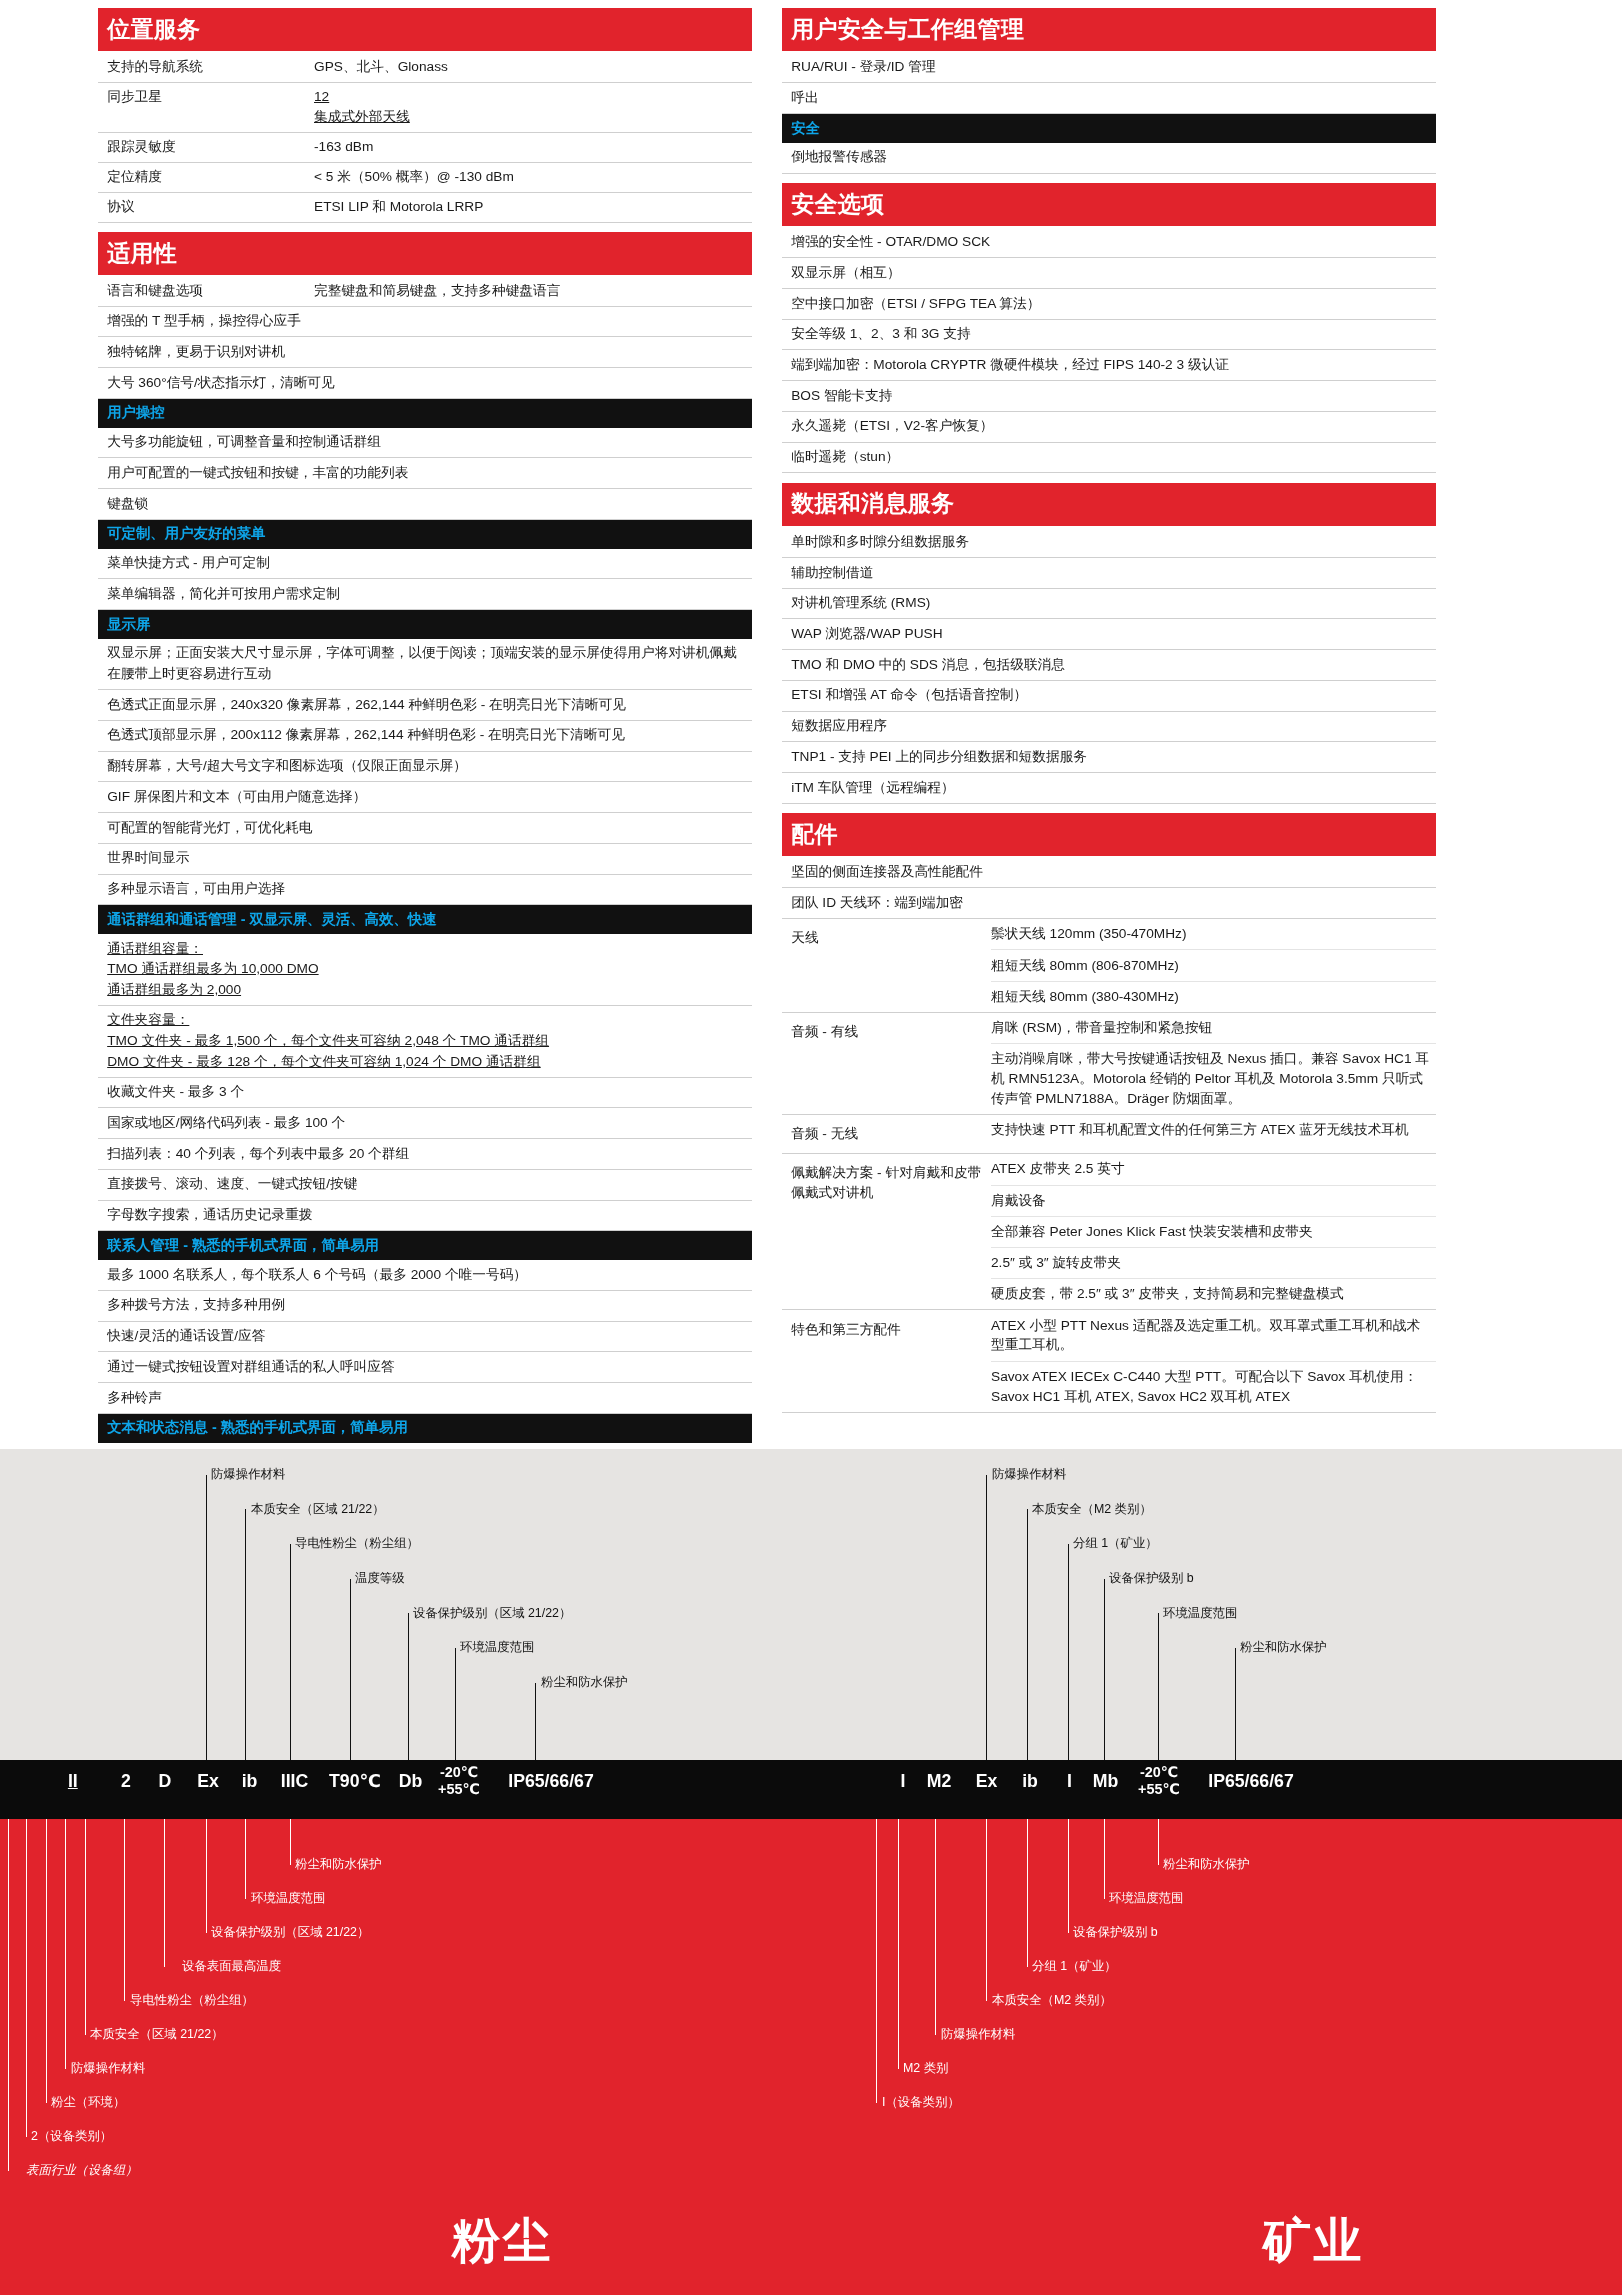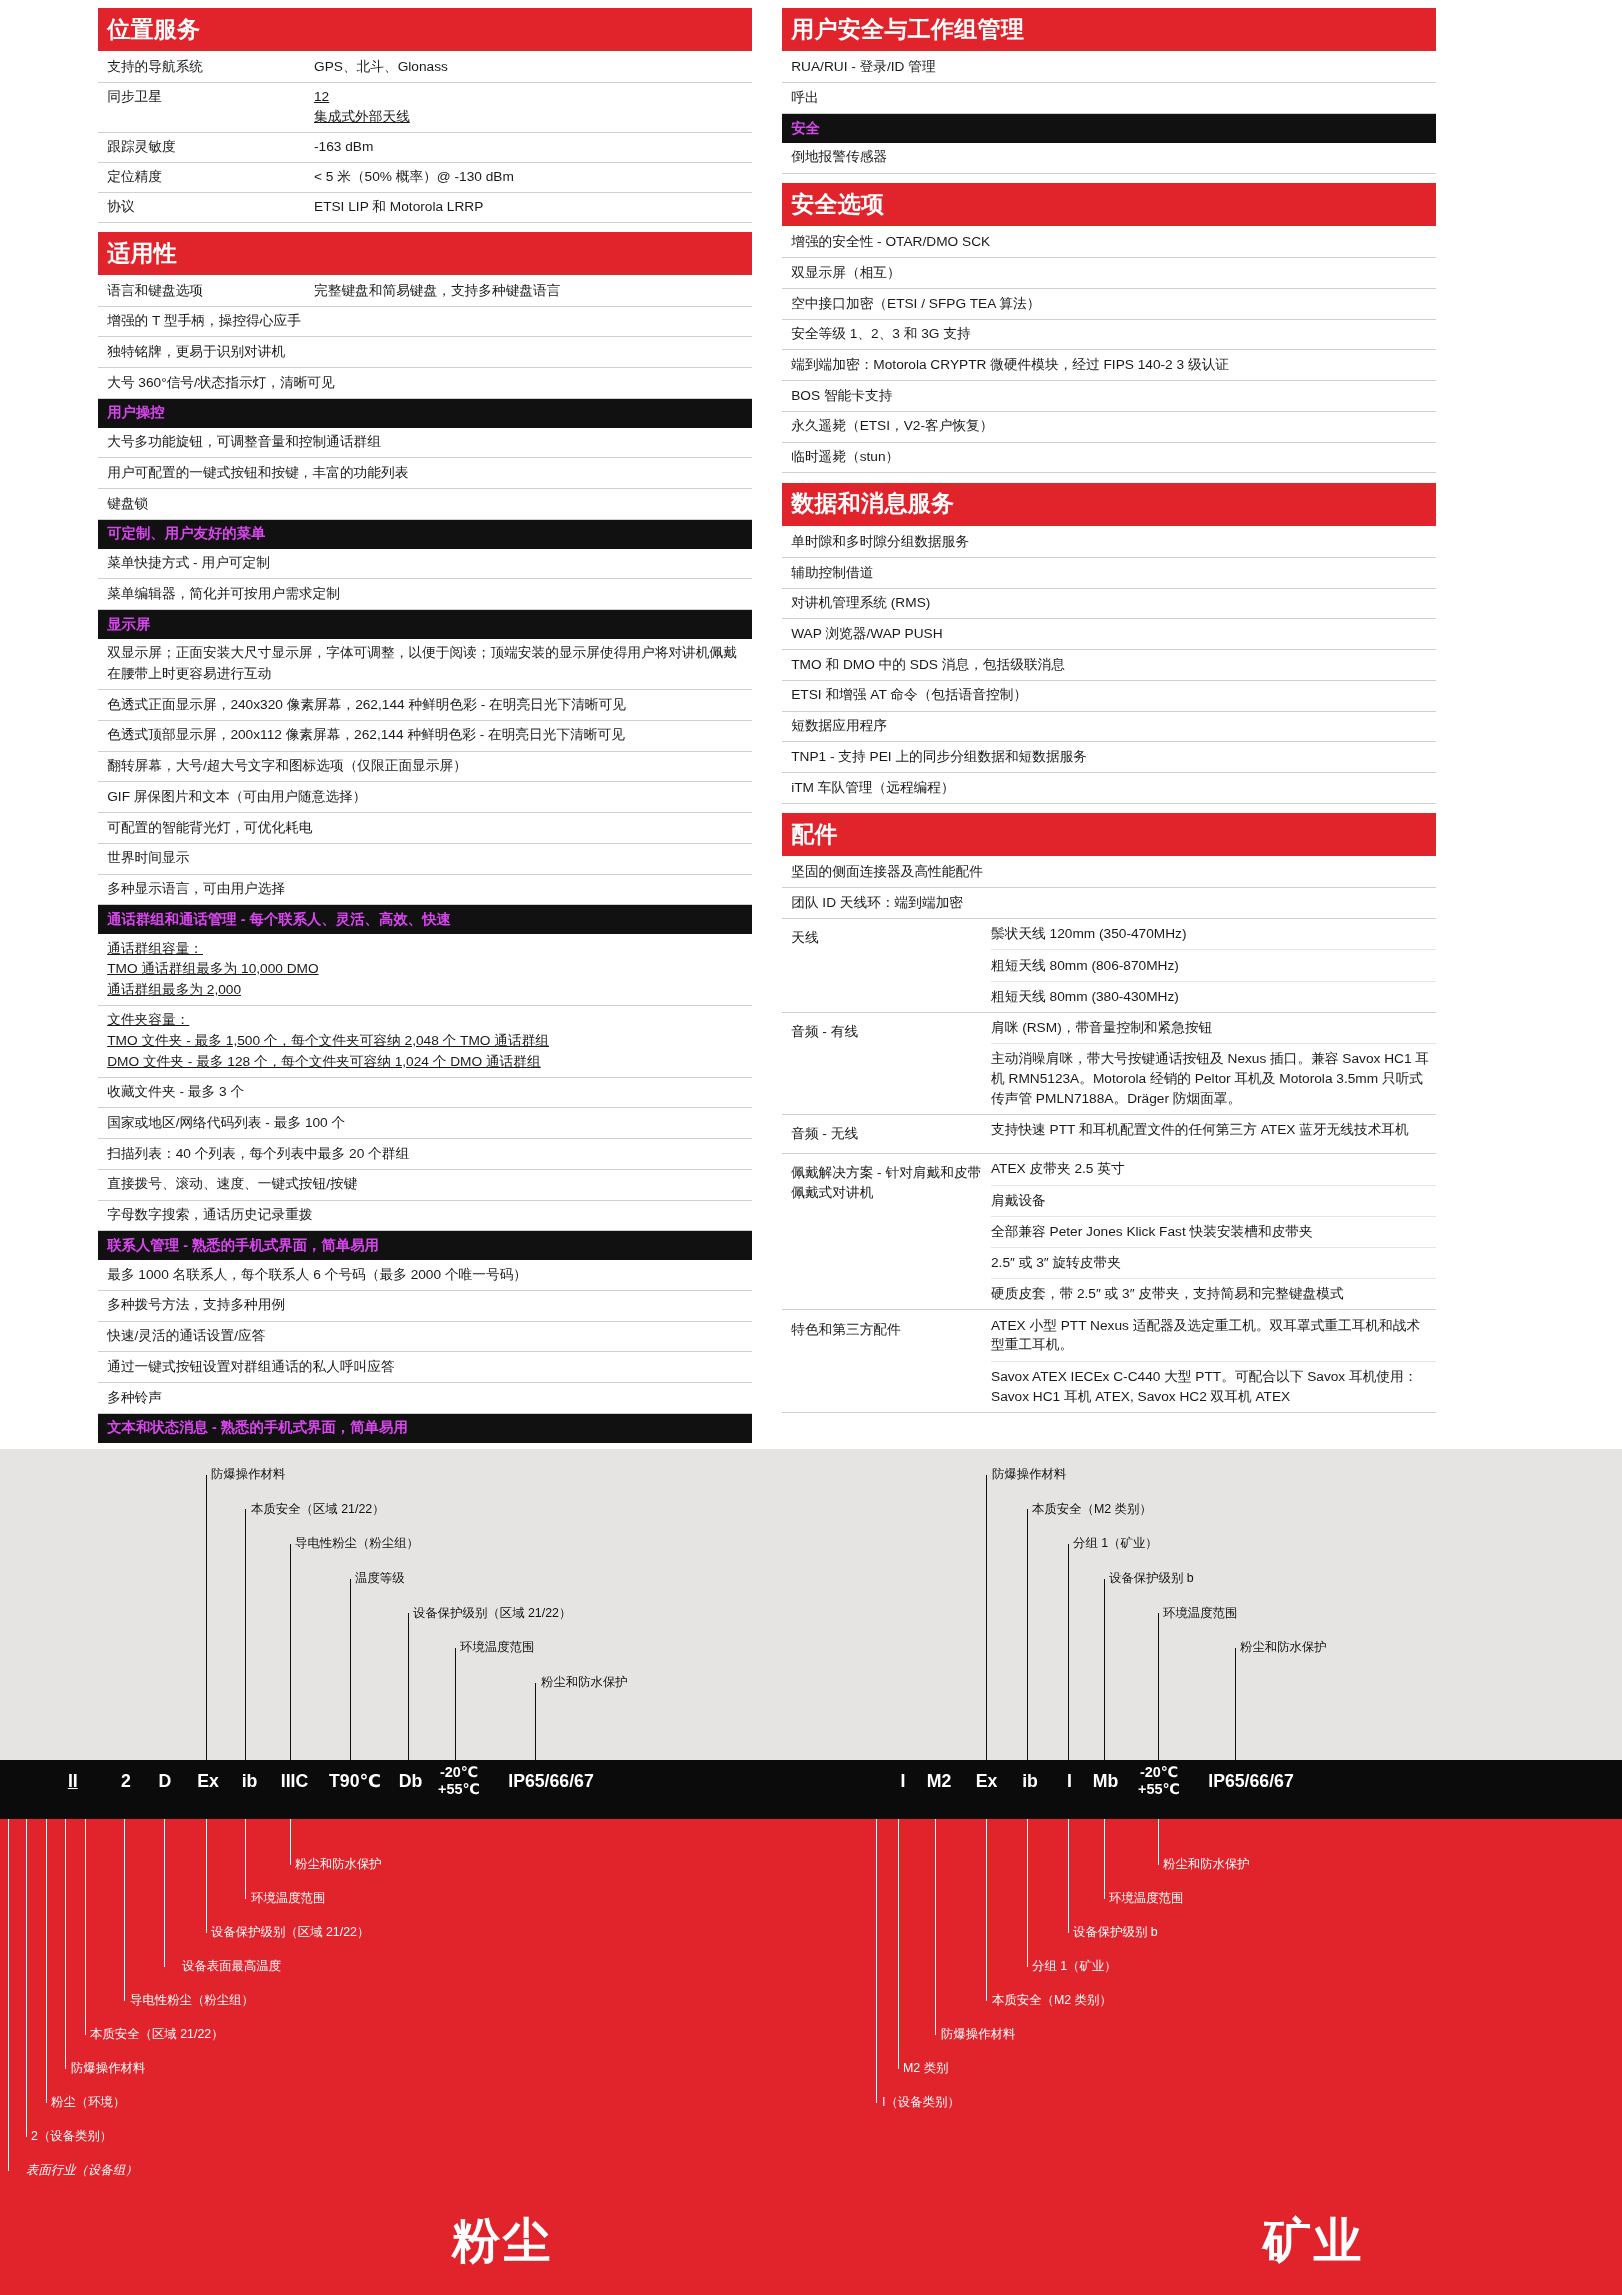--- a/index.html
+++ b/index.html
@@ -23,21 +23,21 @@
 
   .sec-head{
     background:#e1232c;color:#ffffff;
     font-size:23px;font-weight:bold;
     padding:5.9px 9.2px 6.5px 9.2px;
     margin:0 0 1.3px 0;
     letter-spacing:0.3px;
   }
   .sec-head.first{margin-top:7.9px;}
   .blk-head{
-    background:#111111;color:#d946ef;
+    background:#111111;color:#0ea5e9;
     font-size:14.4px;font-weight:bold;
     padding:4.6px 9.2px 5.2px 9.2px;
     margin:0;
   }
   .row{
     display:flex;
     border-bottom:0.7px solid #cfcfcf;
     padding:4.6px 0 4.6px 0;
     font-size:13.7px;
     line-height:1.45;
@@ -162,21 +162,21 @@
       <div class="blk-head">显示屏</div>
       <div class="line">双显示屏；正面安装大尺寸显示屏，字体可调整，以便于阅读；顶端安装的显示屏使得用户将对讲机佩戴在腰带上时更容易进行互动</div>
       <div class="line">色透式正面显示屏，240x320 像素屏幕，262,144 种鲜明色彩 - 在明亮日光下清晰可见</div>
       <div class="line">色透式顶部显示屏，200x112 像素屏幕，262,144 种鲜明色彩 - 在明亮日光下清晰可见</div>
       <div class="line">翻转屏幕，大号/超大号文字和图标选项（仅限正面显示屏）</div>
       <div class="line">GIF 屏保图片和文本（可由用户随意选择）</div>
       <div class="line">可配置的智能背光灯，可优化耗电</div>
       <div class="line">世界时间显示</div>
       <div class="line">多种显示语言，可由用户选择</div>
 
-      <div class="blk-head">通话群组和通话管理 - 每个联系人、灵活、高效、快速</div>
+      <div class="blk-head">通话群组和通话管理 - 双显示屏、灵活、高效、快速</div>
       <div class="line multi">通话群组容量：
 TMO 通话群组最多为 10,000 DMO
 通话群组最多为 2,000</div>
       <div class="line multi">文件夹容量：
 TMO 文件夹 - 最多 1,500 个，每个文件夹可容纳 2,048 个 TMO 通话群组
 DMO 文件夹 - 最多 128 个，每个文件夹可容纳 1,024 个 DMO 通话群组</div>
       <div class="line">收藏文件夹 - 最多 3 个</div>
       <div class="line">国家或地区/网络代码列表 - 最多 100 个</div>
       <div class="line">扫描列表：40 个列表，每个列表中最多 20 个群组</div>
       <div class="line">直接拨号、滚动、速度、一键式按钮/按键</div>

